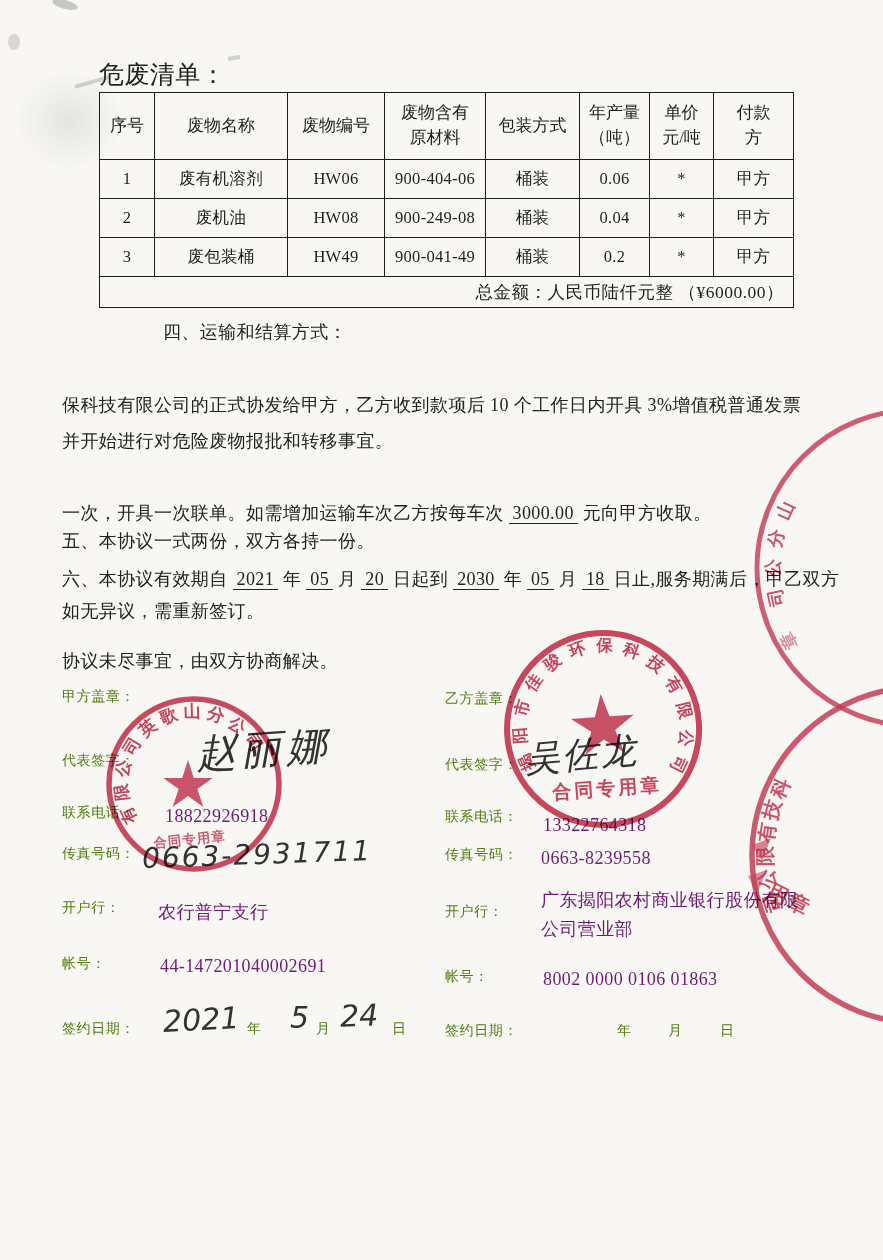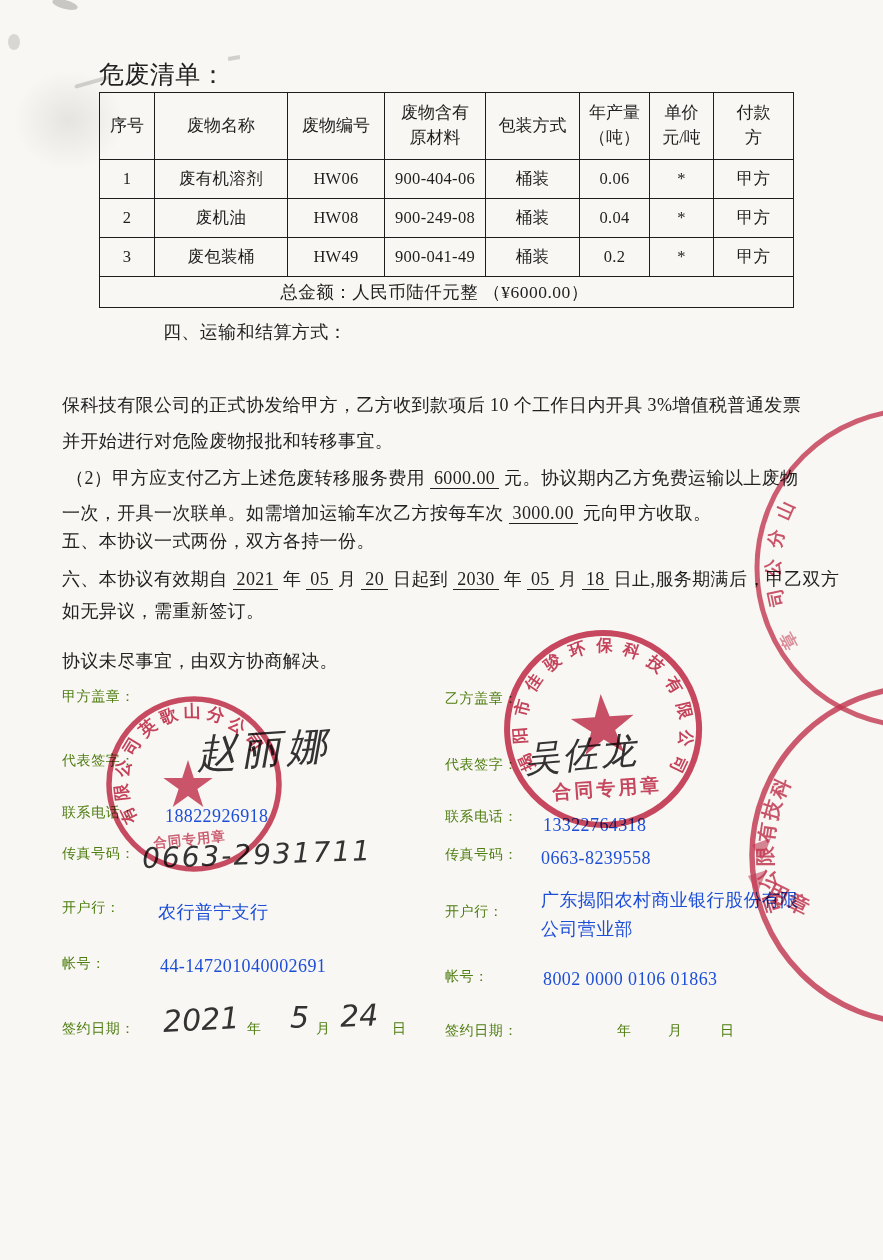--- a/index.html
+++ b/index.html
@@ -6,26 +6,26 @@
   .page{position:relative;width:883px;height:1260px;background:#f8f7f3;overflow:hidden;
         font-family:"Liberation Serif","DejaVu Serif",serif;color:#222;}
   
   .spk{position:absolute;pointer-events:none;}
   
   .wtable{position:absolute;left:99px;top:92px;width:694px;border-collapse:collapse;table-layout:fixed;}
   .wtable th,.wtable td{border:1.7px solid #1d1d1d;text-align:center;vertical-align:middle;
         font-weight:normal;color:#1e1e1e;}
   .wtable th{font-size:17px;white-space:pre-line;line-height:1.45;height:64px;}
   .wtable td{font-size:16.5px;height:36px;letter-spacing:.3px;}
-  .wtable .trow td{height:28px;padding-right:25px;font-size:17.5px;letter-spacing:.5px;}
+  .wtable .trow td{height:28px;text-align:right;padding-right:9px;font-size:17.5px;letter-spacing:.5px;}
   
   .line{position:absolute;font-size:18px;letter-spacing:.4px;white-space:nowrap;color:#222;}
   .ul{border-bottom:1.5px solid #222;padding:0 4px;}
   .lbl{position:absolute;font-size:14px;white-space:nowrap;color:#4d7c0f;letter-spacing:.6px;}
-  .val{position:absolute;font-size:18px;white-space:nowrap;color:#1d4ed8;letter-spacing:.4px;}
+  .val{position:absolute;font-size:18px;white-space:nowrap;color:#701a75;letter-spacing:.4px;}
   
   .hw{position:absolute;font-style:italic;color:#333;white-space:nowrap;z-index:5;
       font-family:"DejaVu Sans",sans-serif;}
   #stamps{position:absolute;left:0;top:0;mix-blend-mode:multiply;pointer-events:none;z-index:6;opacity:.96;}
   #stamps text{font-family:"Liberation Serif","DejaVu Serif",serif;}
 </style>
 </head>
 <body>
 
 <div class="page">
@@ -96,21 +96,20 @@
     </tr>
     <tr class="trow">
       <td colspan="8">总金额：人民币陆仟元整 （¥6000.00）</td>
     </tr>
   </tbody>
     </table>
 
   <div class="line" style="left:115px;top:320px;margin-left:48px;">四、运输和结算方式：</div>
   <div class="line" style="left:62px;top:393px;">保科技有限公司的正式协发给甲方，乙方收到款项后 10 个工作日内开具 3%增值税普通发票</div>
   <div class="line" style="left:62px;top:429px;">并开始进行对危险废物报批和转移事宜。</div>
-  <div class="line" style="left:66px;top:466px;"><span>（2）甲方应支付乙方上述危废转移服务费用 </span><span class="ul">6000.00</span><span> 元。协议期内乙方免费运输以上废物</span></div>
   <div class="line" style="left:62px;top:501px;"><span>一次，开具一次联单。如需增加运输车次乙方按每车次 </span><span class="ul">3000.00</span><span> 元向甲方收取。</span></div>
 
   <div class="line" style="left:62px;top:529px;">五、本协议一式两份，双方各持一份。</div>
 
   <div class="line" style="left:62px;top:567px;"><span>六、本协议有效期自 </span><span class="ul">2021</span><span> 年 </span><span class="ul">05</span><span> 月 </span><span class="ul">20</span><span> 日起到 </span><span class="ul">2030</span><span> 年 </span><span class="ul">05</span><span> 月 </span><span class="ul">18</span><span> 日止,服务期满后，甲乙双方</span></div>
   <div class="line" style="left:62px;top:649px;">协议未尽事宜，由双方协商解决。</div>
 
   <div class="line" style="left:62px;top:599px;">如无异议，需重新签订。</div>
 
   <div class="lbl" style="left:62px;top:688px;">甲方盖章：</div>

